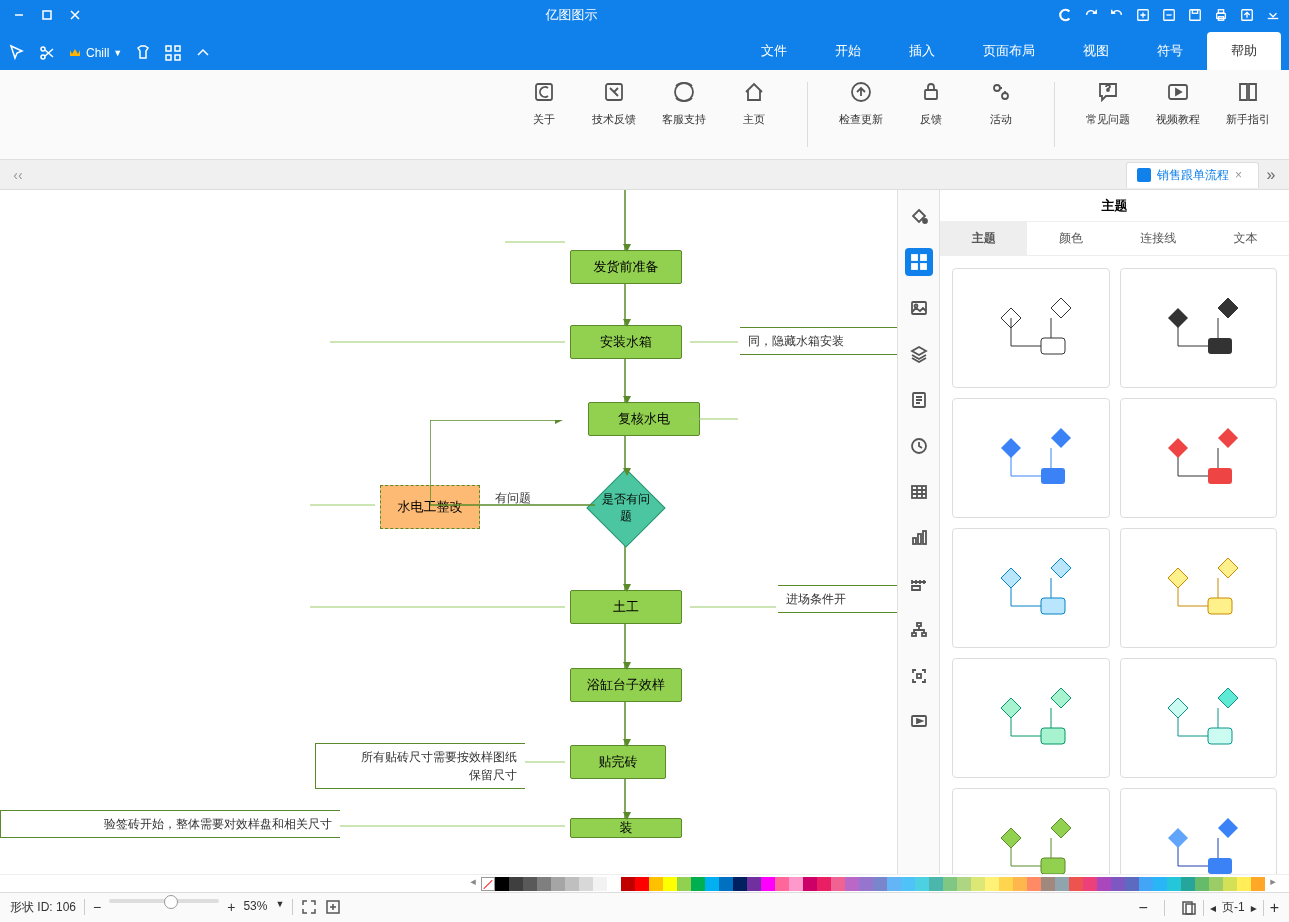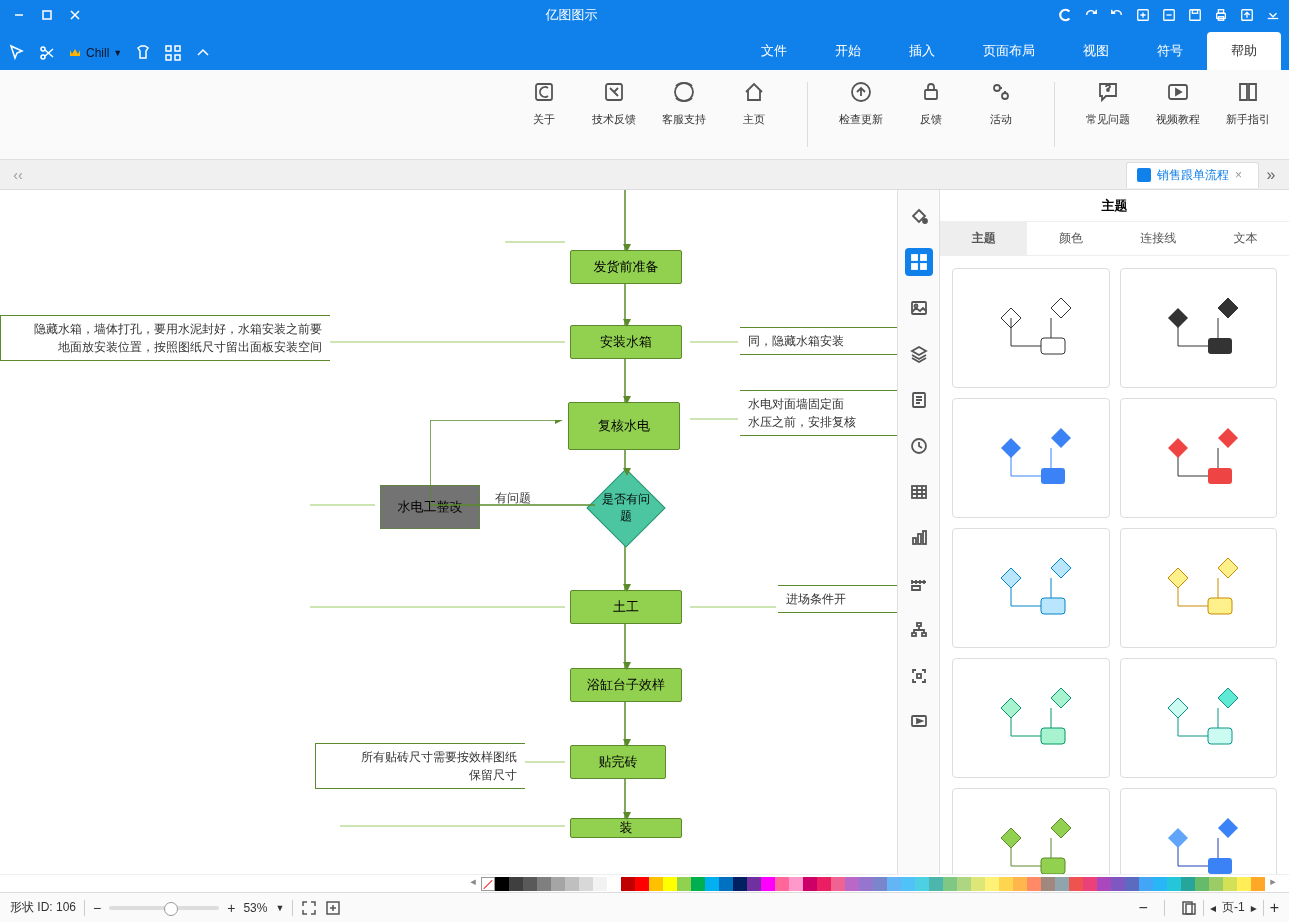--- a/index.html
+++ b/index.html
@@ -13,21 +13,21 @@
 .tb-icon svg{width:14px;height:14px;stroke:#fff;fill:none;stroke-width:1.5}
 .win-btn{width:22px;height:22px;display:flex;align-items:center;justify-content:center;cursor:pointer}
 .win-btn svg{width:10px;height:10px;stroke:#fff;fill:none;stroke-width:1.5}
 .menubar{height:40px;background:#1080ea;display:flex;align-items:flex-end;padding:0 8px;direction:rtl}
 .menubar-tabs{display:flex;gap:0}
 .menu-tab{padding:10px 24px;color:#fff;font-size:13px;cursor:pointer;border-radius:4px 4px 0 0}
 .menu-tab.active{background:#fff;color:#333}
 .menubar-tools{margin-right:auto;display:flex;gap:12px;align-items:center;padding-bottom:8px}
 .mt-icon{width:18px;height:18px;cursor:pointer}
 .mt-icon svg{width:18px;height:18px;stroke:#fff;fill:none;stroke-width:1.5}
-.chill{color:#0f172a;font-size:12px;display:flex;align-items:center;gap:4px}
+.chill{color:#ffffff;font-size:12px;display:flex;align-items:center;gap:4px}
 .ribbon{height:90px;background:#fafafa;border-bottom:1px solid #e0e0e0;display:flex;direction:rtl;gap:20px;padding:8px 16px}
 .ribbon-item{display:flex;flex-direction:column;align-items:center;gap:6px;cursor:pointer;min-width:50px}
 .ribbon-item .ri-icon{width:28px;height:28px;display:flex;align-items:center;justify-content:center}
 .ribbon-item .ri-icon svg{width:24px;height:24px;stroke:#555;fill:none;stroke-width:1.8}
 .ribbon-item .ri-label{font-size:11px;color:#333}
 .ribbon-divider{width:1px;background:#ddd;margin:4px 8px}
 .tabstrip{height:30px;background:#f0f0f0;display:flex;align-items:center;direction:rtl;border-bottom:1px solid #ddd;padding:0 6px}
 .tab-expand{width:24px;text-align:center;color:#666;cursor:pointer}
 .doc-tab{display:flex;align-items:center;gap:6px;padding:4px 10px;background:#fff;border:1px solid #ddd;border-bottom:none;font-size:12px;color:#1080ea;border-radius:3px 3px 0 0}
 .doc-tab .doc-icon{width:14px;height:14px;background:#1080ea;border-radius:2px}
@@ -49,33 +49,33 @@
 .ts-btn svg{width:18px;height:18px;stroke:#555;fill:none;stroke-width:1.8}
 .ts-btn.active svg{stroke:#fff}
 .canvas-area{flex:1;position:relative;background:#fff;overflow:hidden}
 .canvas{position:absolute;inset:0}
 .flow-node{position:absolute;display:flex;align-items:center;justify-content:center;font-size:13px;text-align:center}
 .flow-rect{background:#92d050;border:1px solid #5a8a2a;border-radius:2px}
 .flow-diamond{background:#4cc6a0;border:1px solid #2a9070;transform:rotate(45deg)}
 .flow-diamond span{transform:rotate(-45deg);display:block;font-size:12px}
 .flow-note{border:1px solid #5a8a2a;border-right:none;padding:4px 8px;font-size:12px;color:#333;text-align:right;line-height:1.5}
 .flow-note.ln{border:1px solid #5a8a2a;border-left:none;text-align:left}
-.flow-dashed{border:1px dashed #5a8a2a;background:#737373}
+.flow-dashed{border:1px dashed #5a8a2a;background:#fdba74}
 .colorbar{height:18px;display:flex;padding:0 8px;direction:rtl;background:#fff;border-top:1px solid #eee}
 .cb-sw{width:14px;height:14px;margin-top:2px;cursor:pointer}
 .cb-nofill{width:14px;height:14px;margin-top:2px;border:1px solid #999;position:relative}
 .cb-nofill:after{content:'';position:absolute;left:0;top:50%;right:0;border-top:1px solid red;transform:rotate(-45deg)}
 .statusbar{height:30px;background:#fafafa;border-top:1px solid #ddd;display:flex;align-items:center;padding:0 10px;direction:rtl;gap:16px;font-size:12px;color:#333}
 .sb-group{display:flex;align-items:center;gap:6px}
 .sb-sep{width:1px;height:16px;background:#ccc}
 .zoom-slider{width:110px;height:4px;background:#ddd;border-radius:2px;position:relative}
 .zoom-slider:after{content:'';position:absolute;left:50%;top:-4px;width:12px;height:12px;background:#fff;border:1px solid #999;border-radius:50%}
 .sb-icon{width:16px;height:16px;cursor:pointer}
 .sb-icon svg{width:16px;height:16px;stroke:#555;fill:none;stroke-width:1.5}
-.sb-right{margin-right:auto;display:flex;align-items:center;gap:8px}
+.sb-right{margin-right:auto;display:flex;align-items:flex-start;gap:8px}
 </style>
 </head>
 <body>
 
 <div class="titlebar">
   <div class="titlebar-right">
     <div class="tb-icon">
         <svg viewBox="0 0 16 16">
           <path d="M13 4 A6 6 0 1 0 13 12" stroke-width="2.5"></path>
         </svg>
@@ -471,45 +471,44 @@
   <div class="canvas-area">
     <div class="canvas">
 
       <svg style="position:absolute;left:595px;top:0" width="80" height="660">
           <path d="M30 0v640" stroke="#5a8a2a" stroke-width="1.5" fill="none"></path>
         </svg>
 
       <div class="flow-node flow-rect" style="left:570px;top:60px;width:112px;height:34px">发货前准备</div>
 
       <div class="flow-node flow-rect" style="left:570px;top:135px;width:112px;height:34px">安装水箱</div>
-      <div class="flow-note" style="position:absolute;left:0px;top:125px;width:330px"><span>隐藏水箱，墙体打孔，要用水泥封好，水箱安装之前要</span><br><span>地面放安装位置，按照图纸尺寸留出面板安装空间</span></div>
       <div class="flow-note ln" style="position:absolute;left:740px;top:137px;width:160px">同，隐藏水箱安装</div>
 
-      <div class="flow-node flow-rect" style="left:568px;top:212px;width:112px;height:48px">复核水电</div>
-      <div class="flow-note ln" style="position:absolute;left:740px;top:200px;width:160px"><span>水电对面墙固定面</span><br><span>水压之前，安排复核</span></div>
+      <div class="flow-node flow-rect" style="left:588px;top:212px;width:112px;height:34px">复核水电</div>
 
       <div class="flow-node flow-diamond" style="left:598px;top:290px;width:56px;height:56px">
           <span>是否有问题</span>
         </div>
       <div style="position:absolute;left:495px;top:300px;font-size:12px;color:#333">有问题</div>
       <div class="flow-node flow-dashed" style="left:380px;top:295px;width:100px;height:44px;font-size:13px">水电工整改</div>
       <svg style="position:absolute;left:430px;top:230px" width="170" height="90">
           <path d="M165 85H0V0h130" stroke="#5a8a2a" fill="none" stroke-width="1.5"></path>
           <path d="M125 -4l8 4-8 4z" fill="#5a8a2a"></path>
         </svg>
 
       <div class="flow-node flow-rect" style="left:570px;top:400px;width:112px;height:34px">土工</div>
       <div class="flow-note ln" style="position:absolute;left:778px;top:395px;width:120px">进场条件开</div>
 
       <div class="flow-node flow-rect" style="left:570px;top:478px;width:112px;height:34px">浴缸台子效样</div>
 
       <div class="flow-node flow-rect" style="left:570px;top:555px;width:96px;height:34px">贴完砖</div>
       <div class="flow-note" style="position:absolute;left:315px;top:553px;width:210px"><span>所有贴砖尺寸需要按效样图纸</span><br><span>保留尺寸</span></div>
 
       <div class="flow-node flow-rect" style="left:570px;top:628px;width:112px;height:20px">装</div>
+      <div class="flow-note" style="position:absolute;left:0px;top:620px;width:340px">验签砖开始，整体需要对效样盘和相关尺寸</div>
 
       <svg style="position:absolute;left:618px;top:0;pointer-events:none" width="20" height="660">
         <g fill="#5a8a2a">
             <path d="M5 54l4 8 4-8z"></path>
             <path d="M5 129l4 8 4-8z"></path>
             <path d="M5 206l4 8 4-8z"></path>
             <path d="M5 278l4 8 4-8z"></path>
             <path d="M5 394l4 8 4-8z"></path>
             <path d="M5 472l4 8 4-8z"></path>
             <path d="M5 549l4 8 4-8z"></path>

